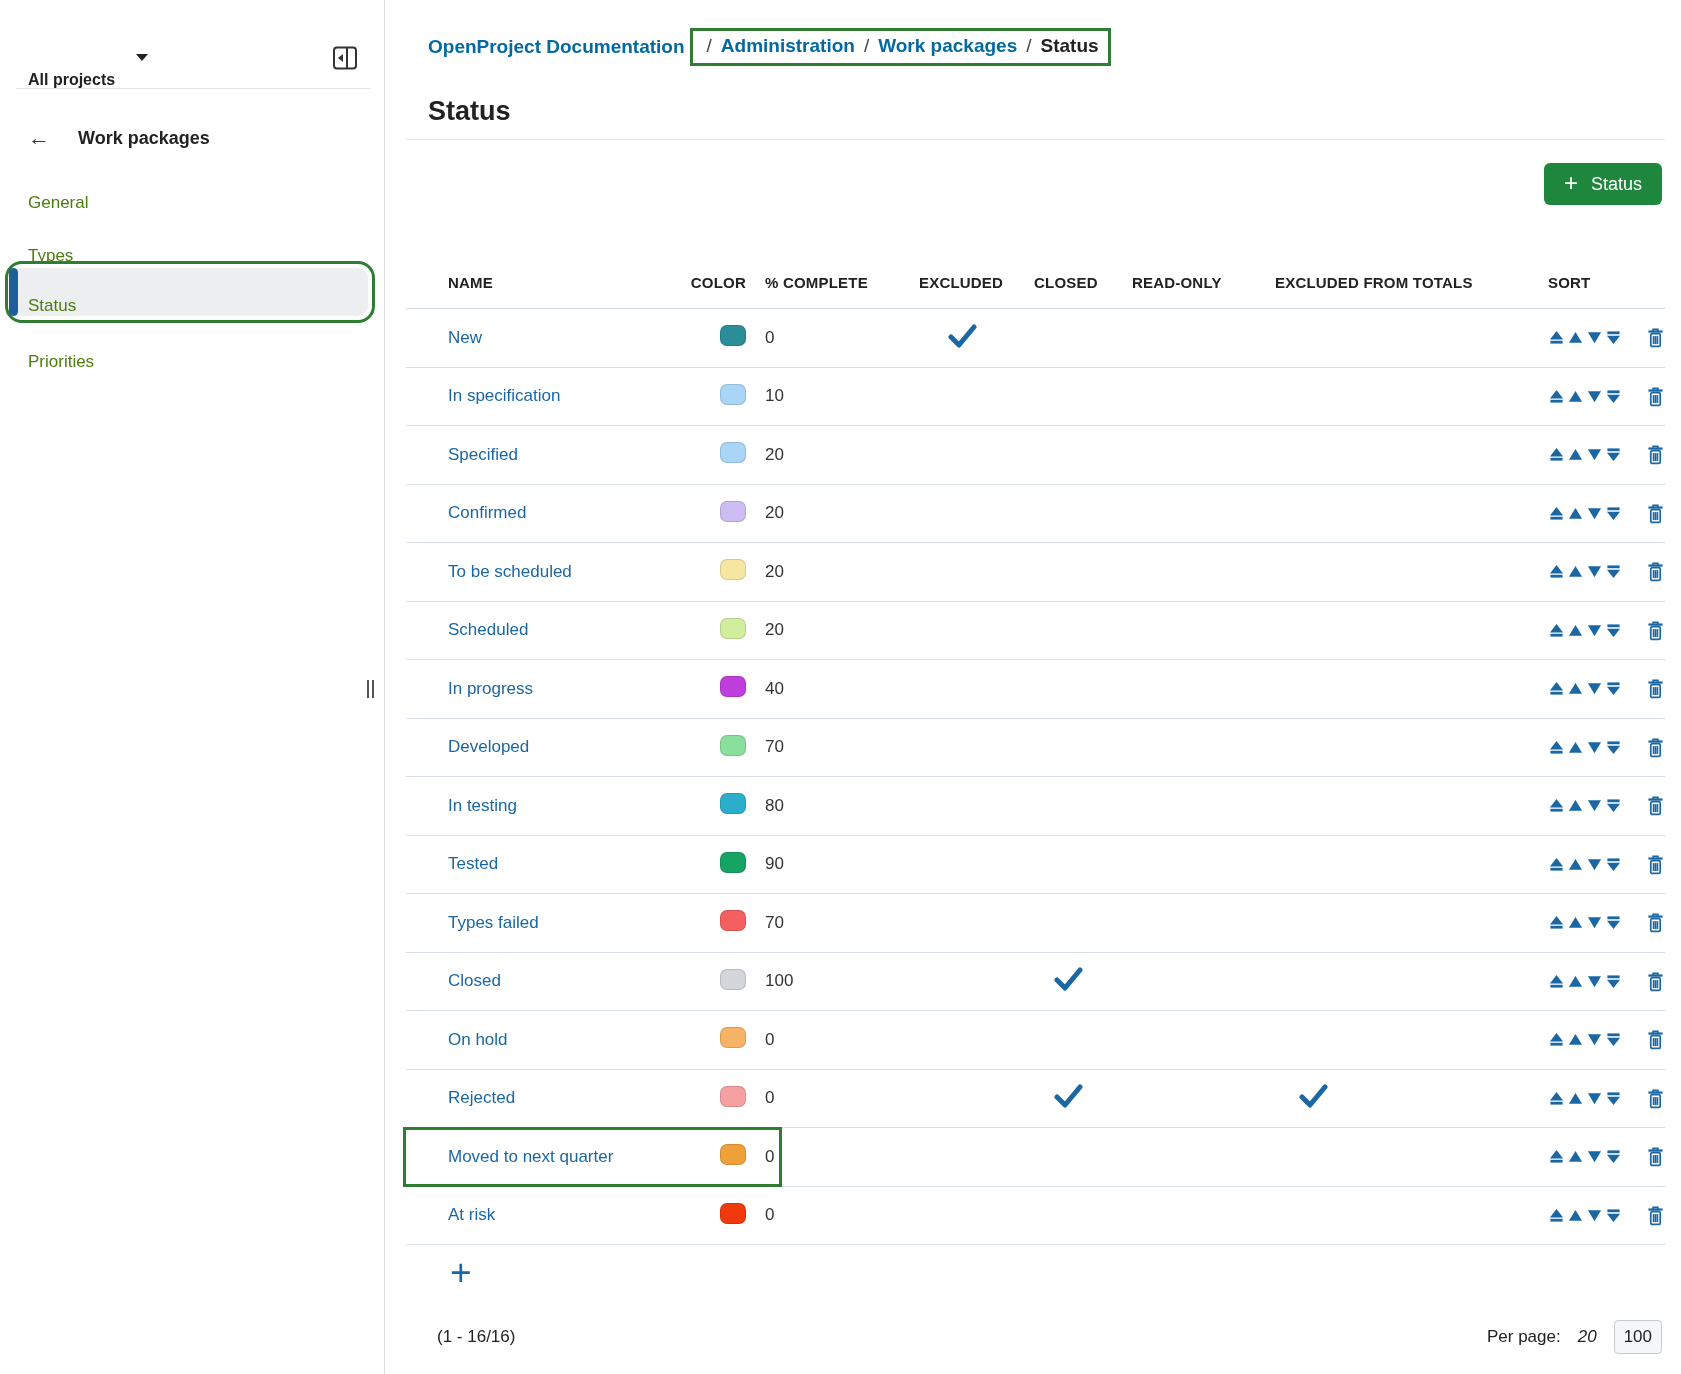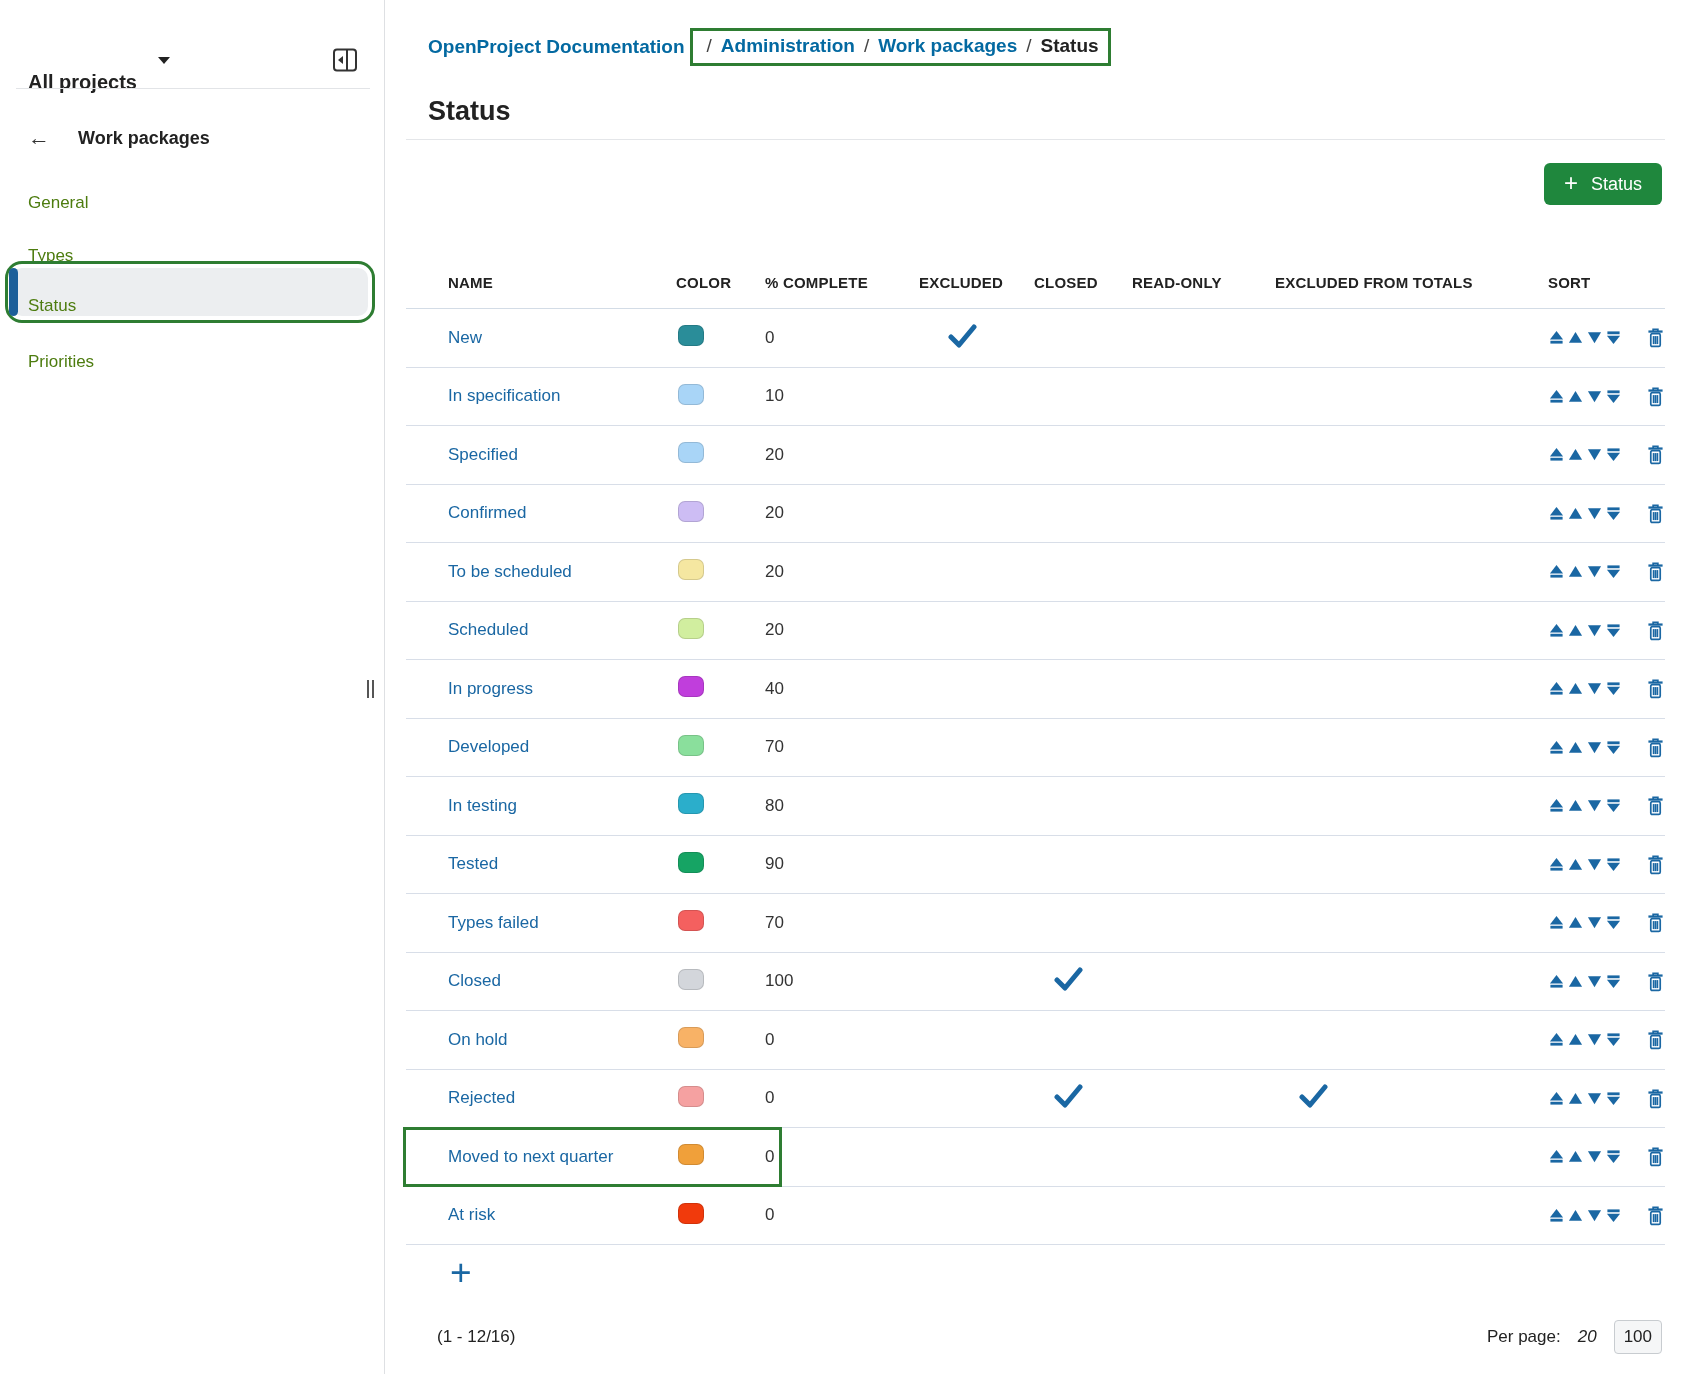--- a/index.html
+++ b/index.html
@@ -8,21 +8,21 @@
     width:1681px; height:1374px; position:relative; overflow:hidden;
     background:#fff; color:#222;
     font-family:"Liberation Sans", sans-serif;
   }
   a { text-decoration:none; }
 
   
   .sidebar { position:absolute; left:0; top:0; width:385px; height:1374px; background:#fff; border-right:1px solid #DEE0E3; }
   .sidebar-top { position:absolute; top:26px; left:28px; right:26px; display:flex; align-items:center; justify-content:space-between; }
   .project-selector { display:flex; align-items:center; gap:20px; background:none; border:none; cursor:pointer; padding:0; }
-  .project-selector .label { font-size:20px; font-weight:700; color:#222;margin-top:45px; }
+  .project-selector .label { font-size:16px; font-weight:700; color:#222;margin-top:45px; }
   .collapse-btn { background:none; border:none; padding:0; cursor:pointer; line-height:0; }
   .sidebar-divider { position:absolute; top:88px; left:16px; right:14px; border-top:1px solid #E2E4E7; }
   .sidebar-header { position:absolute; top:122px; left:28px; display:flex; align-items:center; gap:28px; height:32px; }
   .back-btn { background:none; border:none; padding:0; font-size:22px; color:#333; cursor:pointer; line-height:1; }
   .sidebar-section-title { font-size:18px; font-weight:700; color:#222; }
   .side-nav { position:absolute; top:160px; left:0; right:0; display:flex; flex-direction:column; }
   .side-item { height:53px; display:flex; align-items:flex-end; padding-left:28px; font-size:17px; color:#4d7c0f; cursor:pointer; }
   .side-item.selected {
     height:48px; margin:2px 16px 3px 12px; padding-left:16px;
     background:#ECEEF0; border-radius:10px; position:relative;
@@ -53,21 +53,21 @@
     background:#1F873D; color:#fff; border:none; border-radius:6px;
     font-size:18px; font-family:inherit; cursor:pointer;
   }
   .add-status-btn .plus { font-size:24px; font-weight:400; line-height:1; margin-top:-2px; }
 
   
   .status-table { position:absolute; top:230px; left:0; width:1259px; }
   .thead { display:flex; height:79px; align-items:flex-end; padding-bottom:17px; border-bottom:1px solid #D3DCE6; font-size:15px; font-weight:700; color:#222; letter-spacing:.2px; }
   .trow { display:flex; align-items:center; height:58.5px; border-bottom:1px solid #D8DEE8; position:relative; }
   .c-name    { flex:0 0 260px; padding-left:42px; }
-  .c-color   { flex:0 0 80px;  padding-left:10px; }
+  .c-color   { flex:0 0 80px;  padding-left:10px;text-align:right; }
   .c-complete{ flex:0 0 130px; padding-left:19px; }
   .c-default { flex:0 0 130px; padding-left:43px; }
   .c-closed  { flex:0 0 105px; padding-left:28px; }
   .c-readonly{ flex:0 0 134px; padding-left:21px; }
   .c-excluded{ flex:0 0 280px; padding-left:30px; }
   .c-sort    { flex:0 0 104px; padding-left:23px; }
   .c-del     { flex:1 1 auto; display:flex; justify-content:flex-end; }
   .trow .c-default { padding-left:71px; }
   .trow .c-closed  { padding-left:47px; }
   .trow .c-excluded{ padding-left:53px; }
@@ -769,21 +769,21 @@
                 <line x1="11" y1="9.5" x2="11" y2="18"></line>
               </svg></button>
           </div>
         </div>
       </div>
   </div>
 
   <button class="add-row-btn">+</button>
 
   <div class="pagination">
-    <span class="range">(1 - 12/16)</span>
+    <span class="range">(1 - 16/16)</span>
     <span class="per-page">
       <span>Per page:</span>
       <span class="cur">20</span>
       <button class="pp-option">100</button>
     </span>
   </div>
 
 </main>
 
 </body></html>

